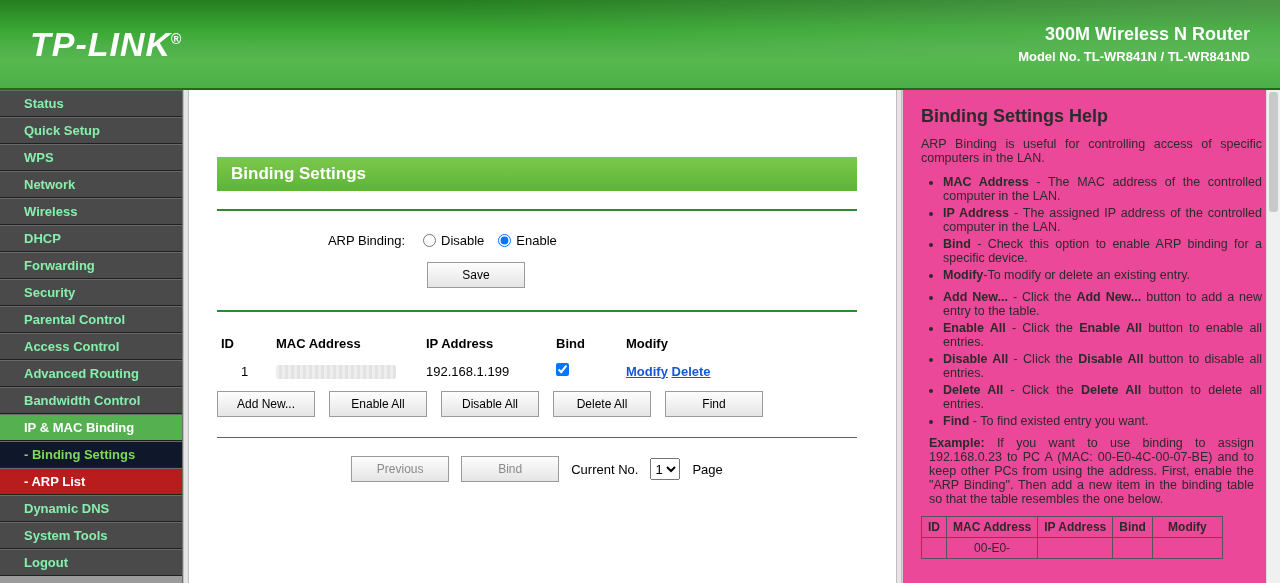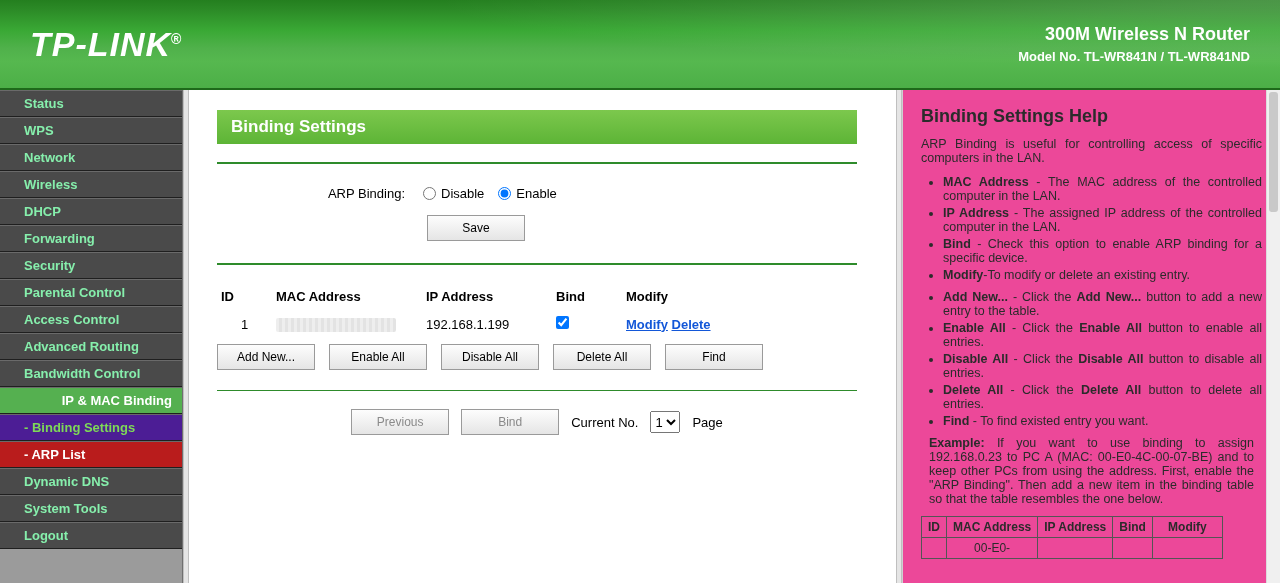--- a/index.html
+++ b/index.html
@@ -43,31 +43,32 @@
   .sidebar li {
     background: #4a4a4a;
     color: #86efac;
     font-weight: 700;
     font-size: 13px;
     padding: 5px 10px 5px 24px;
     border-bottom: 1px solid #1f1f1f;
     border-top: 1px solid #6a6a6a;
     cursor: pointer;
   }
-  .sidebar li.active { background: #55b050; color: #fff; text-align: right; }
+  .sidebar li.active { background: #55b050; color: #fff; }
   .sidebar li.sub { background: #b91c1c; font-weight: 700; padding-left: 24px; color: #fff; }
-  .sidebar li.sub.active-sub { background: #4c1d95; color: #7ed957; }
+  .sidebar li.sub.active-sub { background: #0f172a; color: #7ed957; }
 
   .v-divider { width: 6px; background: #e5e5e5; border-left:1px solid #bfbfbf; border-right:1px solid #bfbfbf; }
 
   .center {
     flex: 1 1 auto; min-width: 0;
     background: #fff;
     overflow-y: auto;
     padding: 20px 28px 20px 28px;
+    margin-top: 47px;
   }
 
   .page-title {
     background: #6cbf3f;
     background: linear-gradient(#7cc84d,#5db436);
     color: #fff;
     font-size: 17px;
     font-weight: 700;
     padding: 7px 14px;
     margin-bottom: 18px;
@@ -142,20 +143,21 @@
     <div class="hdr-title">300M Wireless N Router</div>
     <div class="hdr-model">Model No. TL-WR841N / TL-WR841ND</div>
   </div>
 </div>
 
 <div class="panes">
 
   <nav class="sidebar">
     <ul>
       <li><span>Status</span></li>
+      <li><span>Quick Setup</span></li>
       <li><span>WPS</span></li>
       <li><span>Network</span></li>
       <li><span>Wireless</span></li>
       <li><span>DHCP</span></li>
       <li><span>Forwarding</span></li>
       <li><span>Security</span></li>
       <li><span>Parental Control</span></li>
       <li><span>Access Control</span></li>
       <li><span>Advanced Routing</span></li>
       <li><span>Bandwidth Control</span></li>

